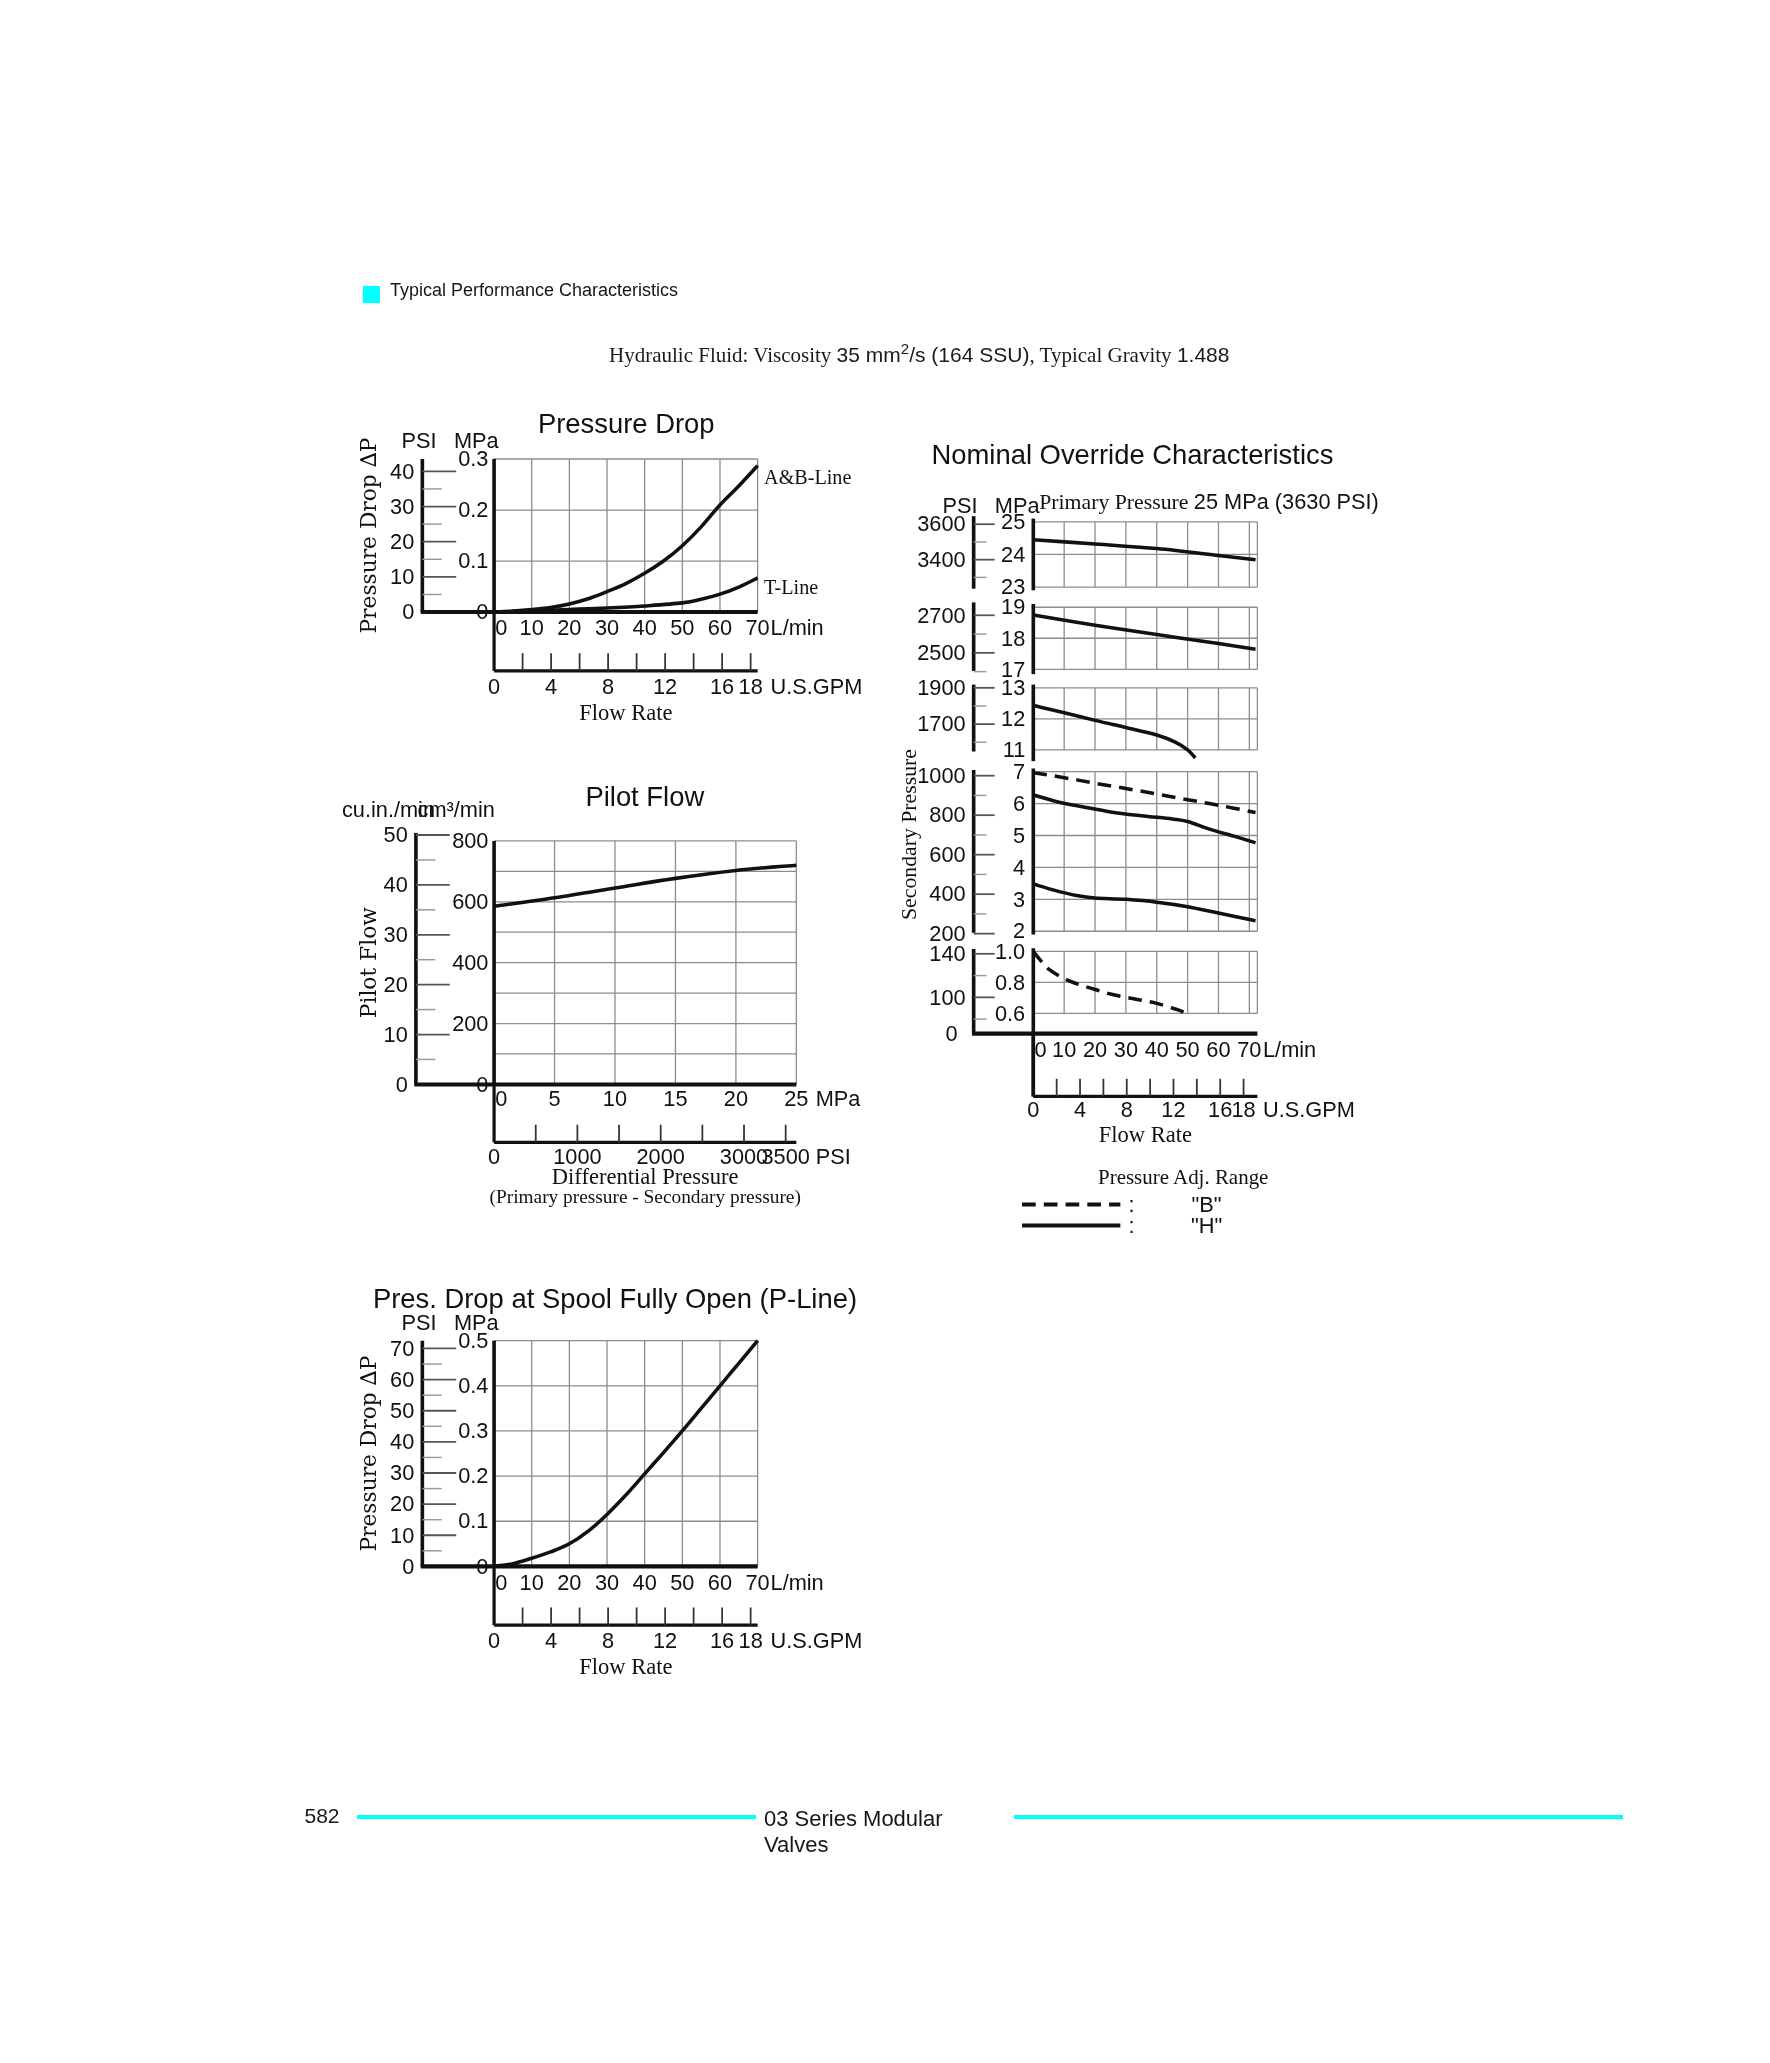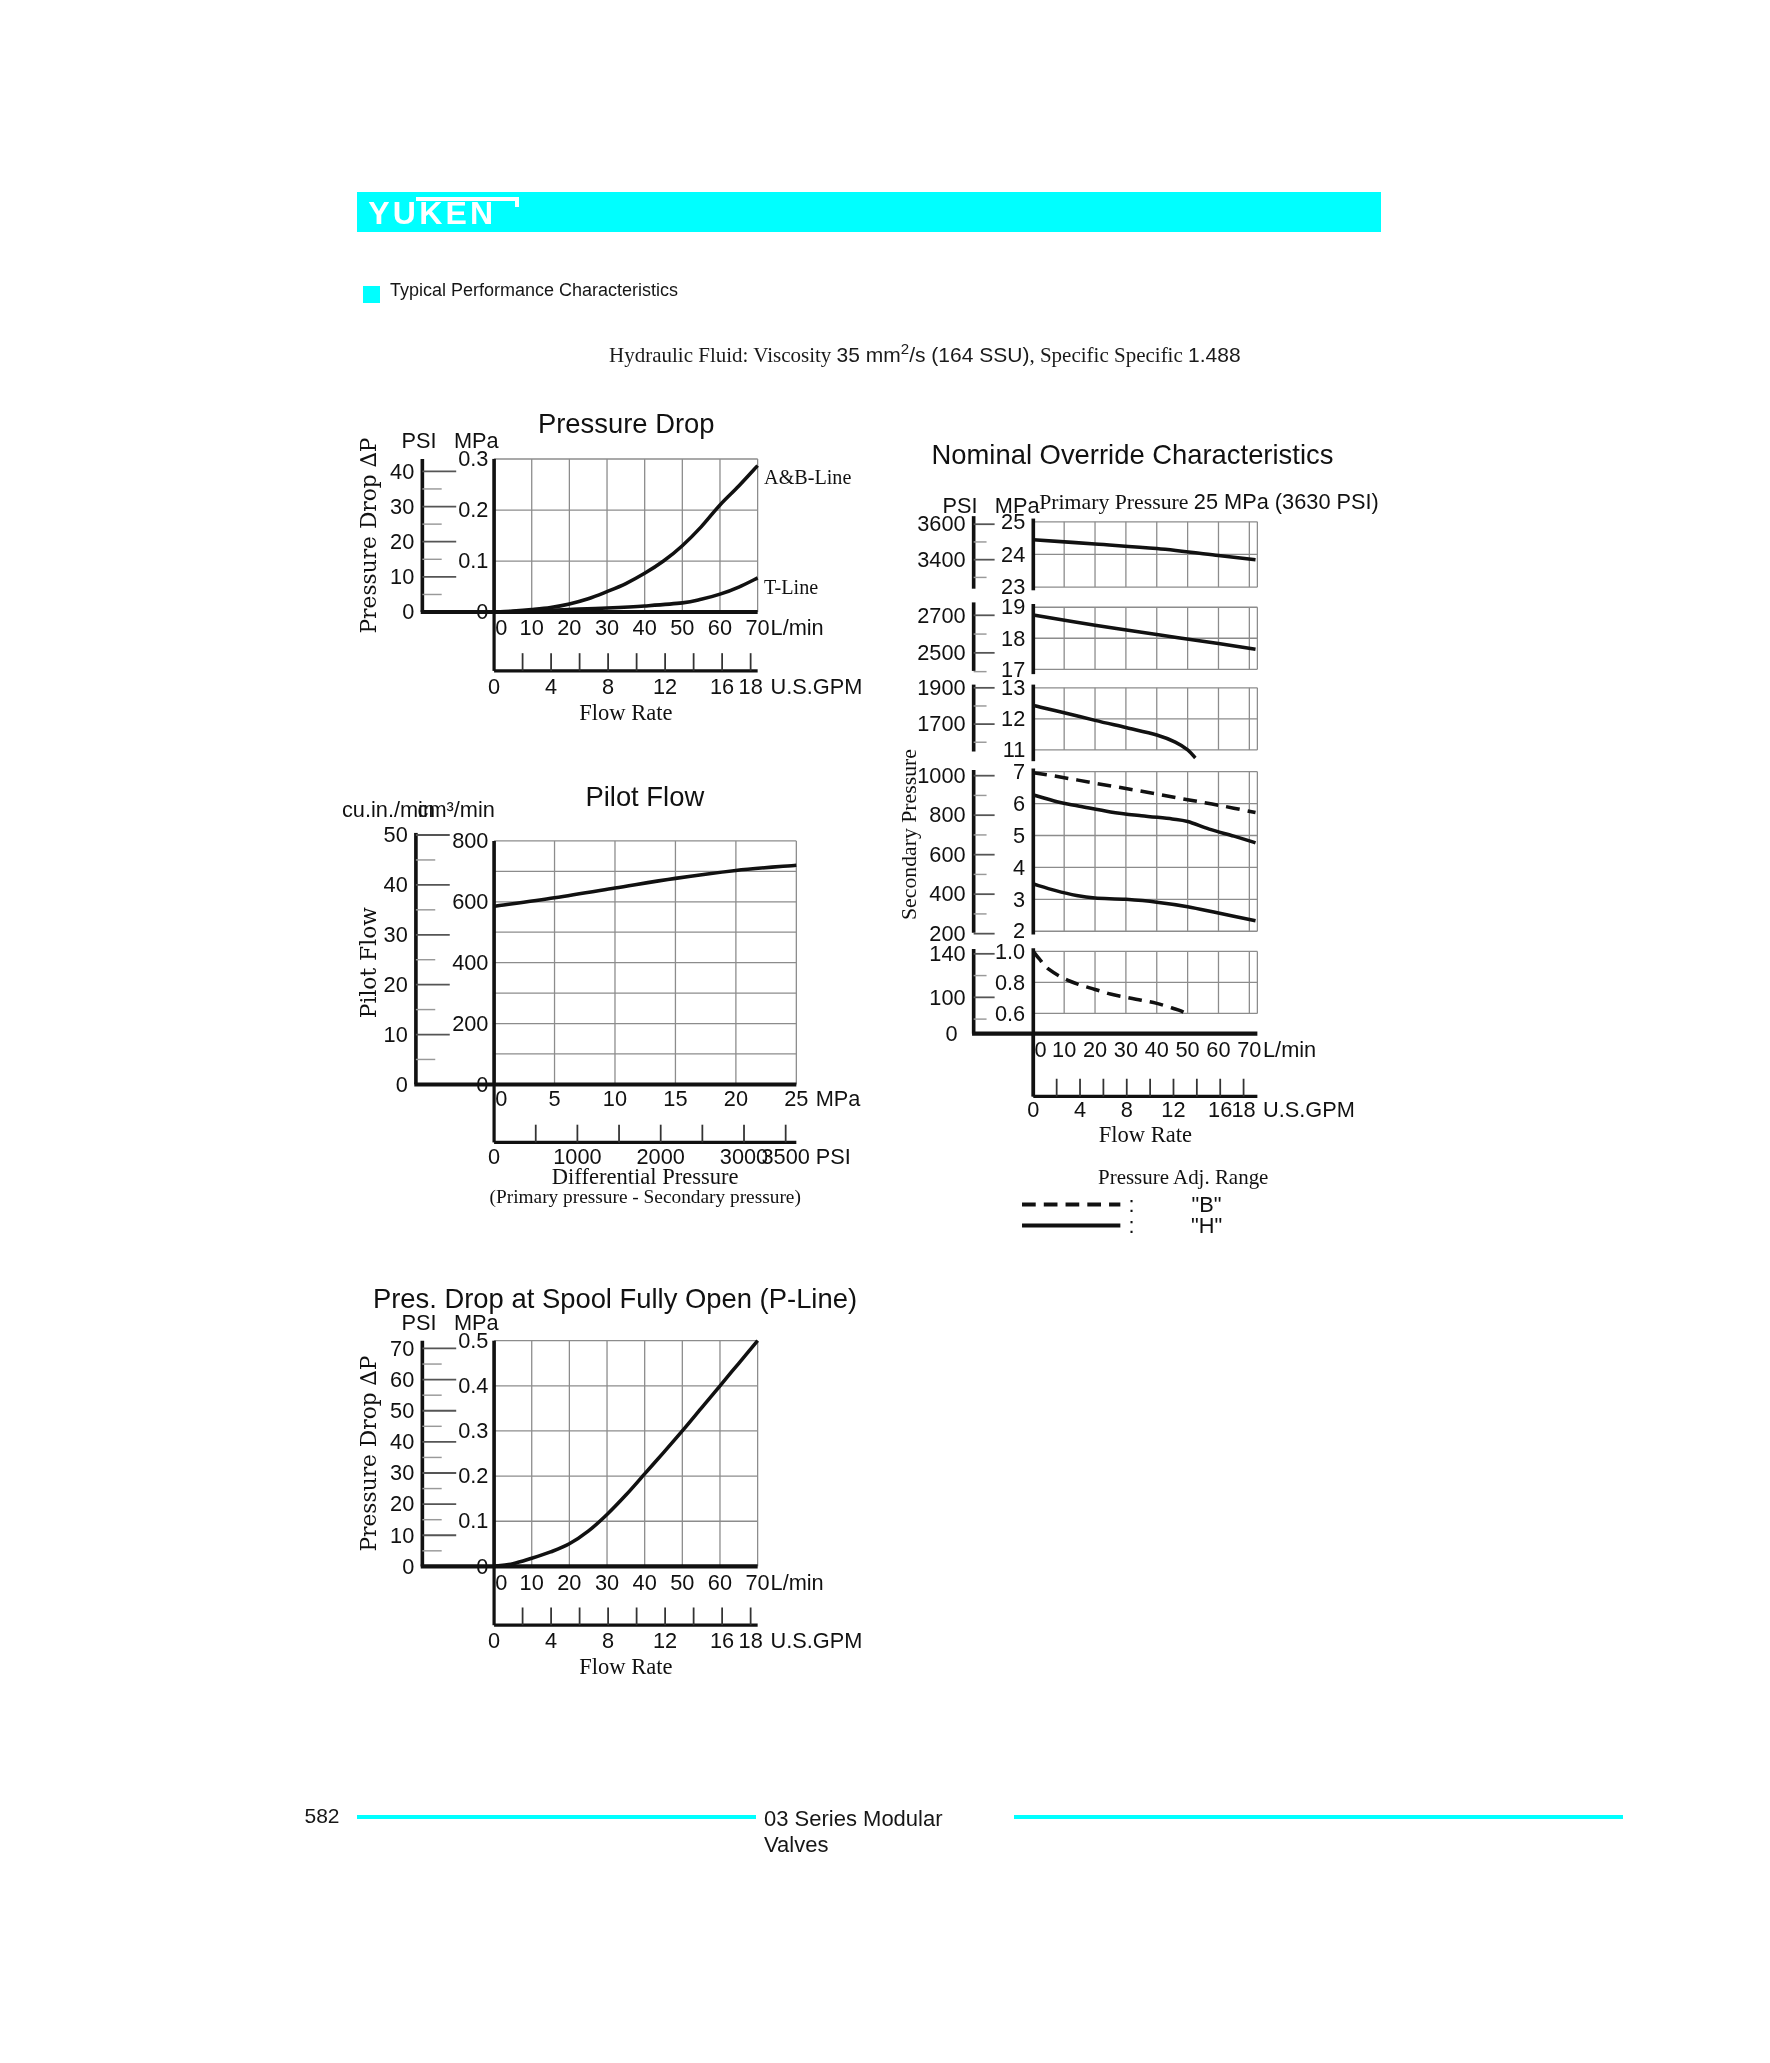--- a/index.html
+++ b/index.html
@@ -22,33 +22,27 @@
   .footer-line.right{left:1014px;width:609px;}
   .page-number{position:absolute;left:290px;top:1804px;width:64px;text-align:center;font-size:21px;color:#161616;}
   .footer-text{position:absolute;left:764px;top:1806px;width:242px;text-align:left;font-size:22px;color:#161616;}
   svg text{fill:#111;}
 </style>
 </head>
 <body>
 
 <div class="page">
 
-  <div class="brand-bar">
-    <div class="logo">
-      <span>YUKEN</span>
-      <div class="logo-overline"></div>
-    </div>
-  </div>
 
   <div class="section-row">
     <span class="bullet"></span>
     <span class="section-title">Typical Performance Characteristics</span>
   </div>
 
-  <div class="fluid-note"><span class="seg-serif">Hydraulic Fluid: Viscosity </span><span class="seg-sans">35 mm</span><span class="seg-sup">2</span><span class="seg-sans">/s (164 SSU)</span><span class="seg-serif">, Specific Specific </span><span class="seg-sans">1.488</span></div>
+  <div class="fluid-note"><span class="seg-serif">Hydraulic Fluid: Viscosity </span><span class="seg-sans">35 mm</span><span class="seg-sup">2</span><span class="seg-sans">/s (164 SSU)</span><span class="seg-serif">, Typical Gravity </span><span class="seg-sans">1.488</span></div>
 
   <svg id="charts" width="1770" height="2064" viewBox="0 0 2196 2560" style="position:absolute;left:0;top:0;">
       <g>
         <line x1="659.71" y1="569" x2="659.71" y2="759" stroke="#8c8c8c" stroke-width="1.6" stroke-linecap="butt"></line>
         <line x1="706.42" y1="569" x2="706.42" y2="759" stroke="#8c8c8c" stroke-width="1.6" stroke-linecap="butt"></line>
         <line x1="753.13" y1="569" x2="753.13" y2="759" stroke="#8c8c8c" stroke-width="1.6" stroke-linecap="butt"></line>
         <line x1="799.84" y1="569" x2="799.84" y2="759" stroke="#8c8c8c" stroke-width="1.6" stroke-linecap="butt"></line>
         <line x1="846.55" y1="569" x2="846.55" y2="759" stroke="#8c8c8c" stroke-width="1.6" stroke-linecap="butt"></line>
         <line x1="893.26" y1="569" x2="893.26" y2="759" stroke="#8c8c8c" stroke-width="1.6" stroke-linecap="butt"></line>
         <line x1="939.97" y1="569" x2="939.97" y2="759" stroke="#8c8c8c" stroke-width="1.6" stroke-linecap="butt"></line>

